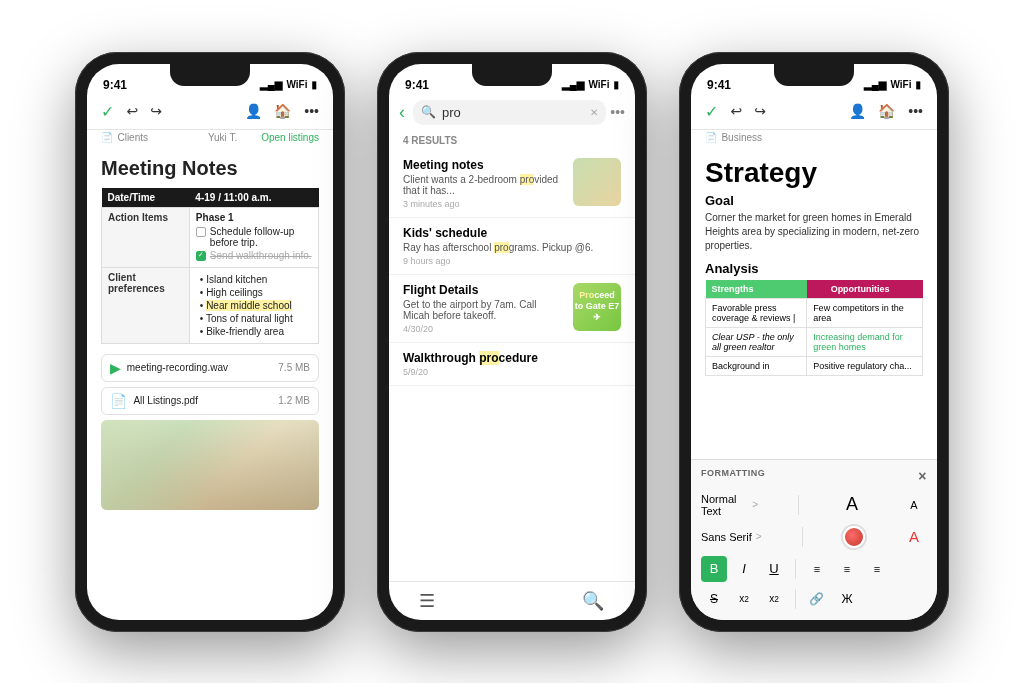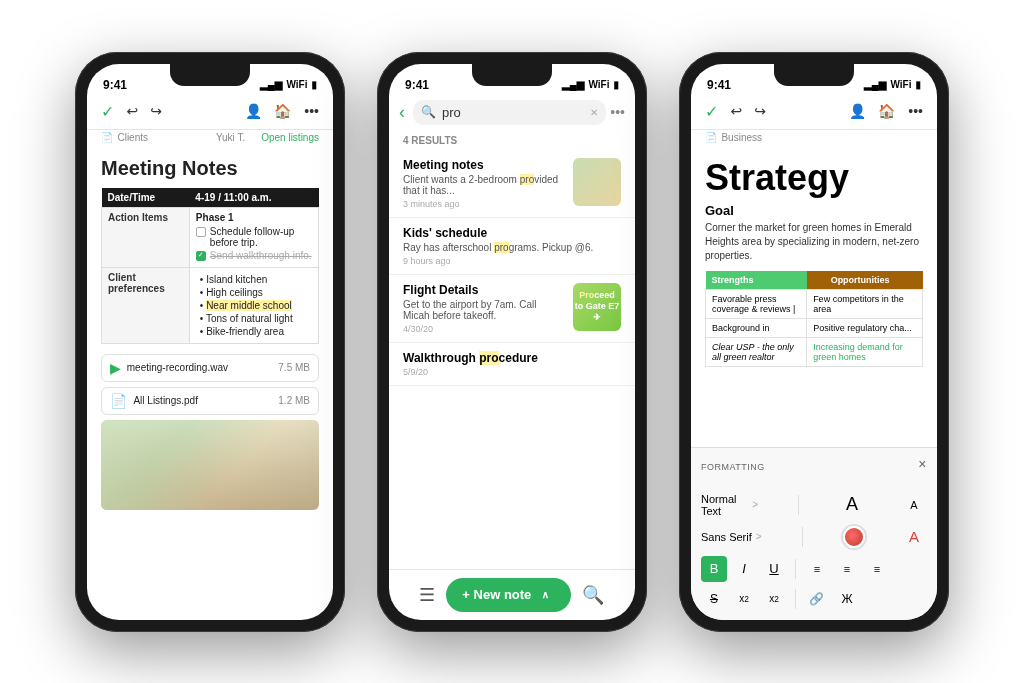--- a/index.html
+++ b/index.html
@@ -262,49 +262,49 @@
       font-size: 10px;
     }
 
     
     .doc3-content {
       flex: 1;
       overflow: hidden;
       padding: 10px 14px 0;
       font-size: 11px;
     }
-    .doc3-title { font-size: 36px; font-weight: 700; margin-bottom: 4px; }
+    .doc3-title { font-size: 28px; font-weight: 700; margin-bottom: 4px; }
     .doc3-goal-label { font-size: 13px; font-weight: 700; margin-bottom: 3px; }
     .doc3-goal-text { font-size: 10px; color: #333; margin-bottom: 8px; line-height: 1.4; }
     .doc3-analysis-label { font-size: 13px; font-weight: 700; margin-bottom: 4px; }
     .swot-table { width: 100%; border-collapse: collapse; font-size: 9px; margin-bottom: 4px; }
     .swot-table th {
       padding: 4px 6px;
       text-align: left;
       font-weight: 700;
     }
     .swot-table th.strength { background: #4ecb71; color: white; margin-top: 36px; }
-    .swot-table th.opportunity { background: #a16207; color: white; padding-left: 24px; }
+    .swot-table th.opportunity { background: #be185d; color: white; padding-left: 24px; }
     .swot-table td { padding: 4px 6px; border: 1px solid #e0e0e0; vertical-align: top; font-size: 9px; }
     .italic-text { font-style: italic; }
     .green-text { color: #2db35d; }
 
     .formatting-panel {
       background: #f8f8f8;
       border-top: 1px solid #ddd;
       padding: 8px 10px;
       flex-shrink: 0;
     }
     .formatting-header {
       display: flex;
       justify-content: space-between;
-      align-items: flex-end;
-      margin-bottom: 20px;
+      align-items: flex-start;
+      margin-bottom: 8px;
       font-size: 9px;
-      font-weight: 400;
+      font-weight: 700;
       color: #666;
       letter-spacing: 0.5px;
     }
     .formatting-row {
       display: flex;
       align-items: center;
       justify-content: space-between;
       margin-bottom: 6px;
       gap: 36px;
     }
@@ -376,21 +376,21 @@
         <span class="toolbar-spacer"></span>
         <span class="toolbar-icon">👤</span>
         <span class="toolbar-icon">🏠</span>
         <span class="toolbar-icon">•••</span>
       </div>
       <div class="breadcrumb" style="padding: 2px 14px 4px;">
         <span>📄</span>
         <span>Clients</span>
         <span class="toolbar-spacer" style="flex:1"></span>
         <span style="font-size:10px;color:#888;">Yuki T.</span>
-        <span style="font-size:10px;color:#2db35d;margin-left:12px;">Open listings</span>
+        <span style="font-size:10px;color:#2db35d;margin-left:20px;">Open listings</span>
       </div>
 
       <div class="doc-content">
         <div class="doc-title">Meeting Notes</div>
 
         <table class="doc-table">
           <tbody>
               <tr>
             <th>Date/Time</th>
             <th>4-19 / 11:00 a.m.</th>
@@ -521,26 +521,20 @@
             <div class="search-item-title">
               Walkthrough <span class="pro-highlight">pro</span>cedure
             </div>
             <div class="search-item-time">5/9/20</div>
           </div>
         </div>
       </div>
 
       <div class="bottom-bar">
         <span style="font-size:18px;color:#555;">☰</span>
-        <div class="new-note-btn">
-          <span>+ New note</span>
-          <div class="expand-btn">
-            <span>∧</span>
-          </div>
-        </div>
         <span style="font-size:18px;color:#555;">🔍</span>
       </div>
     </div>
   </div>
 
   <div class="phone">
     <div class="phone-notch"></div>
     <div class="phone-screen">
 
       <div class="status-bar">
@@ -563,38 +557,39 @@
       </div>
       <div class="breadcrumb" style="padding:2px 14px 4px;">
         <span>📄</span>
         <span>Business</span>
       </div>
 
       <div class="doc3-content">
         <div class="doc3-title">Strategy</div>
         <div class="doc3-goal-label">Goal</div>
         <div class="doc3-goal-text">Corner the market for green homes in Emerald Heights area by specializing in modern, net-zero properties.</div>
+        <div class="doc3-analysis-label">Analysis</div>
 
         <table class="swot-table">
           <tbody>
               <tr>
             <th class="strength">Strengths</th>
             <th class="opportunity">Opportunities</th>
           </tr>
           <tr>
             <td>Favorable press coverage &amp; reviews |</td>
             <td>Few competitors in the area</td>
           </tr>
           <tr>
+            <td><span class="italic-text">Clear USP - the only all green realtor</span></td>
+            <td class="green-text">Increasing demand for green homes</td>
+          </tr>
+          <tr>
             <td>Background in</td>
             <td>Positive regulatory cha...</td>
-          </tr>
-          <tr>
-            <td><span class="italic-text">Clear USP - the only all green realtor</span></td>
-            <td class="green-text">Increasing demand for green homes</td>
           </tr>
         </tbody>
           </table>
       </div>
 
       <div class="formatting-panel">
         <div class="formatting-header">
           <span>FORMATTING</span>
           <span style="font-size:14px;color:#666;cursor:pointer;">×</span>
         </div>

